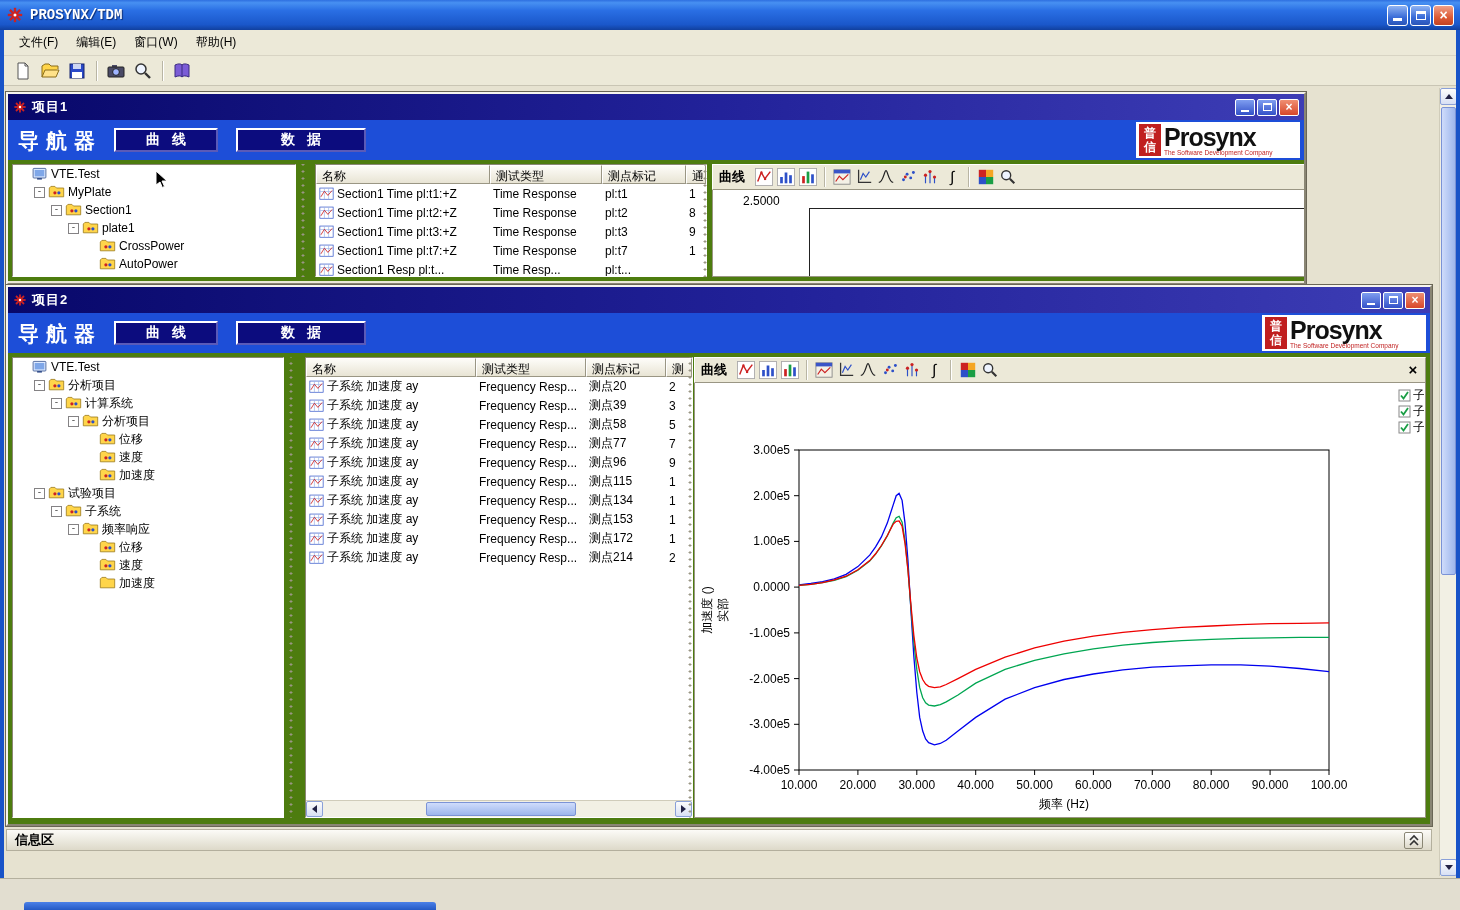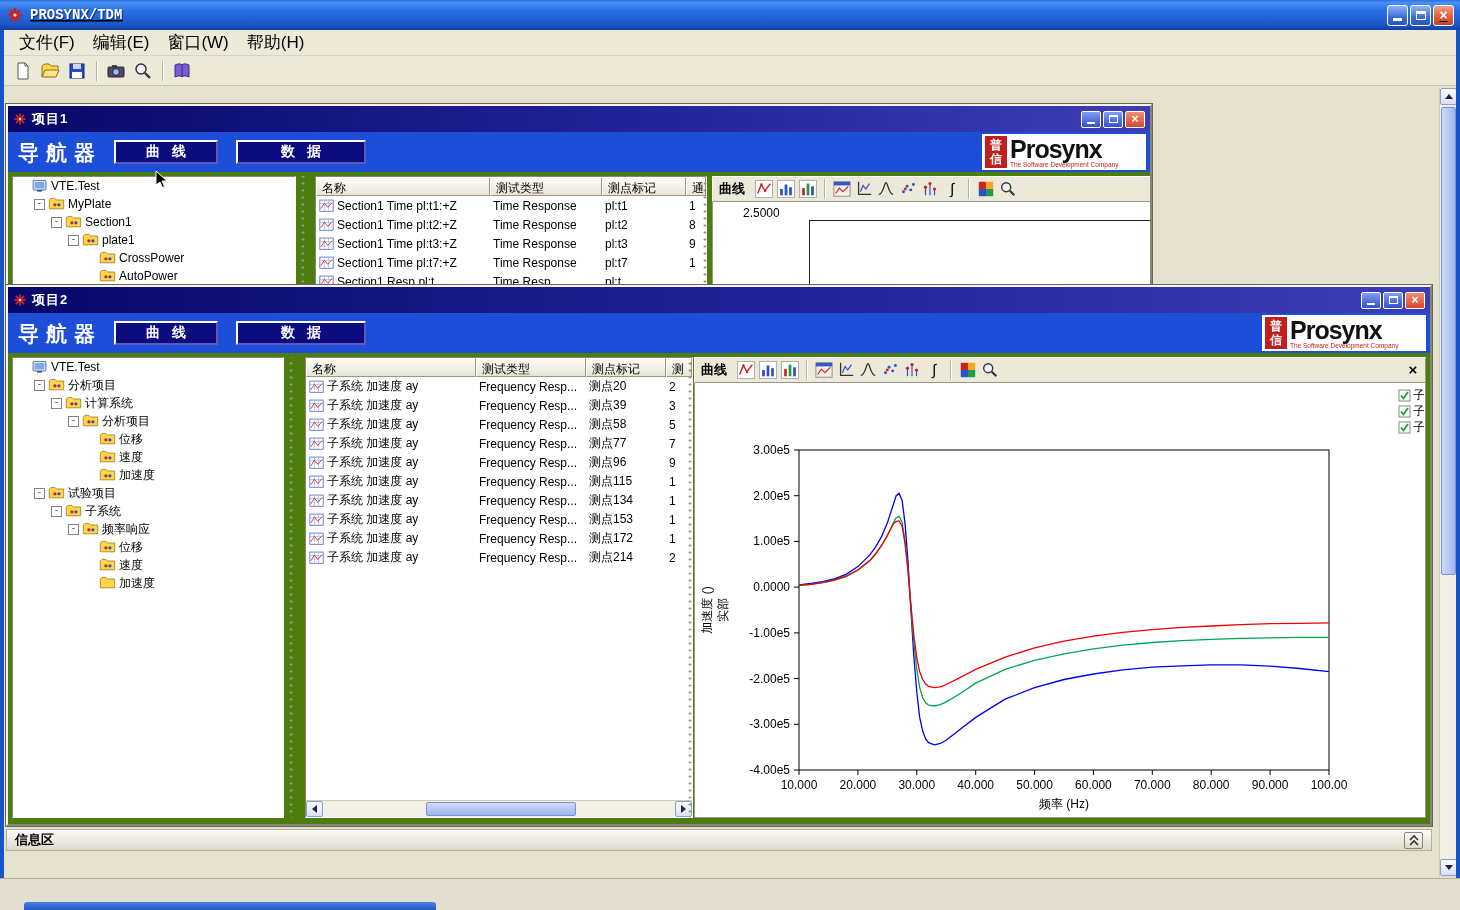--- a/index.html
+++ b/index.html
@@ -5,33 +5,33 @@
   * { box-sizing: border-box; margin: 0; padding: 0; }
   html,body { width:1460px; height:910px; }
   body { font-family: "Liberation Sans", sans-serif; background:#ece9d8; position:relative; overflow:hidden; }
   #screen { position:absolute; left:0; top:0; width:1460px; height:910px; background:#ece9d8; overflow:hidden; }
 
   
   #main-window { position:absolute; left:0; top:0; width:1460px; height:878px;
     border-left:4px solid #1853c8; border-right:4px solid #1853c8; background:#ece9d8; }
   .titlebar-main { position:absolute; left:-4px; top:0; width:1460px; height:30px;
     background:linear-gradient(180deg,#2e6fe0 0%,#4790f2 9%,#2a6fe4 35%,#1a57ca 82%,#11409e 100%);
-    display:flex; align-items:center; padding:0 6px;text-decoration:underline; }
+    display:flex; align-items:center; padding:0 6px; }
   .titlebar-main .title-text { color:#fff; font:bold 14px "Liberation Mono", monospace; margin-left:6px; text-shadow:1px 1px 1px #0a2a70; }
   .win-controls { margin-left:auto; display:flex; gap:2px; }
   .wc-btn { width:21px; height:21px; border:1px solid #fff; border-radius:3px; cursor:pointer;
     background:linear-gradient(180deg,#8fb3f2,#3a6cd8 60%,#2a55b8); display:flex; align-items:center; justify-content:center; padding:0; }
   .wc-btn.close { background:linear-gradient(180deg,#f0a088,#dd5a35 60%,#c24322); }
   .g-min { display:block; width:9px; height:3px; background:#fff; margin-top:9px; }
   .g-max { display:block; width:10px; height:9px; border:1px solid #fff; border-top-width:3px; }
   .g-close { color:#fff; font:bold 14px/14px "Liberation Sans",sans-serif; }
 
   .menubar { position:absolute; left:0; top:30px; width:1452px; height:26px; background:#ece9d8;
     display:flex; align-items:center; padding-left:6px; border-bottom:1px solid #d8d4c4; }
-  .menu-item { font-size:17px; color:#000; padding:3px 9px; cursor:default; }
+  .menu-item { font-size:12px; color:#000; padding:3px 9px; cursor:default; }
 
   .toolbar { position:absolute; left:0; top:56px; width:1452px; height:30px; background:#ece9d8;
     display:flex; align-items:center; padding-left:6px; border-bottom:1px solid #c9c5b4; }
   .tb-btn { width:25px; height:25px; border:1px solid transparent; background:transparent; margin-right:2px;
     display:flex; align-items:center; justify-content:center; cursor:pointer; padding:0; }
   .tb-sep { width:2px; height:20px; border-left:1px solid #b9b5a4; border-right:1px solid #fff; margin:0 5px; }
 
   
   #mdi { position:absolute; left:0; top:86px; width:1452px; height:792px; background:#e6e2d0; overflow:hidden; }
 
@@ -42,21 +42,21 @@
   .tri-up { width:0; height:0; border-left:4px solid transparent; border-right:4px solid transparent; border-bottom:5px solid #224; }
   .tri-down { width:0; height:0; border-left:4px solid transparent; border-right:4px solid transparent; border-top:5px solid #224; }
   .tri-left { width:0; height:0; border-top:4px solid transparent; border-bottom:4px solid transparent; border-right:5px solid #224; }
   .tri-right { width:0; height:0; border-top:4px solid transparent; border-bottom:4px solid transparent; border-left:5px solid #224; }
   .vscroll .thumb { position:absolute; left:1px; width:15px; top:19px; height:468px;
     background:linear-gradient(90deg,#cfdcfb,#9db6ec); border:1px solid #7b93d6; border-radius:2px; cursor:pointer; }
 
   
   .child-window { position:absolute; background:#ece9d8; border:2px solid;
     border-color:#f6f4ee #8a8674 #8a8674 #f6f4ee; outline:1px solid #6a6656; overflow:hidden; }
-  #win1 { left:2px; top:18px; width:1146px; height:193px; z-index:1; }
+  #win1 { left:2px; top:6px; width:1300px; height:193px; z-index:1; }
   #win2 { left:2px; top:199px; width:1426px; height:541px; z-index:2; }
 
   .child-titlebar { position:relative; height:26px; background:linear-gradient(90deg,#08086a 0%,#22229a 55%,#3d3db5 100%);
     display:flex; align-items:center; padding:0 5px; }
   .child-title { color:#fff; font:bold 13px "Liberation Sans",sans-serif; margin-left:5px; letter-spacing:1px; }
   .child-controls { margin-left:auto; display:flex; gap:2px; }
   .cc-btn { width:20px; height:17px; border:1px solid #fff; border-radius:2px; padding:0; cursor:pointer;
     background:linear-gradient(180deg,#7f9ef0,#3350c8); display:flex; align-items:center; justify-content:center; }
   .cc-btn.close { background:linear-gradient(180deg,#ef8f72,#d8472a); }
   .cc-btn .g-min { margin-top:7px; width:8px; height:2px; }

